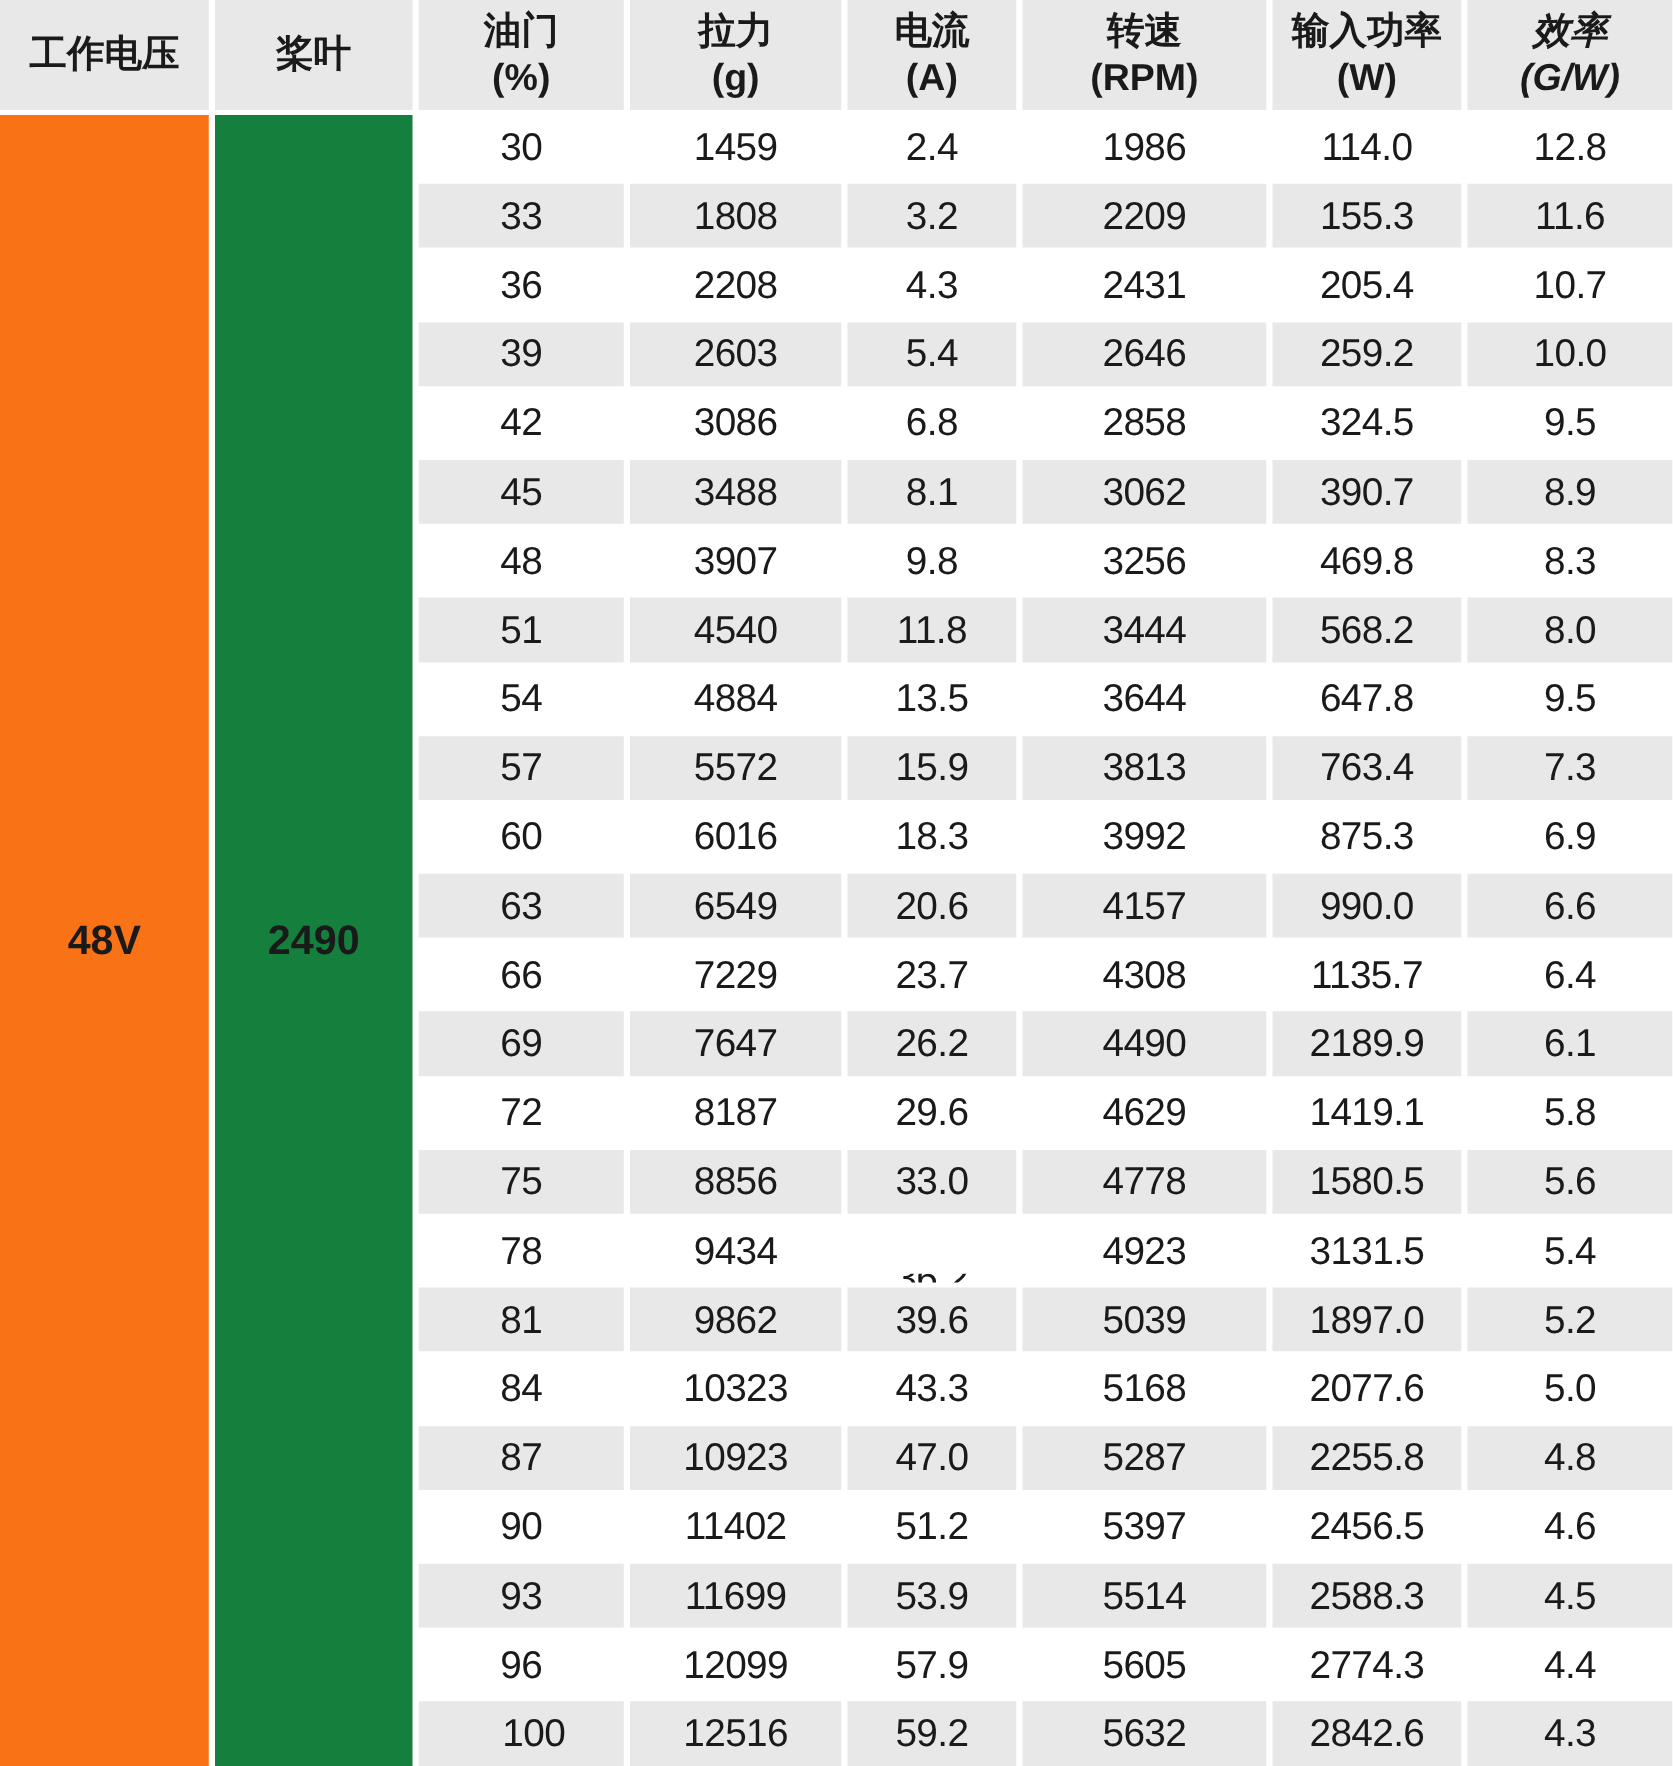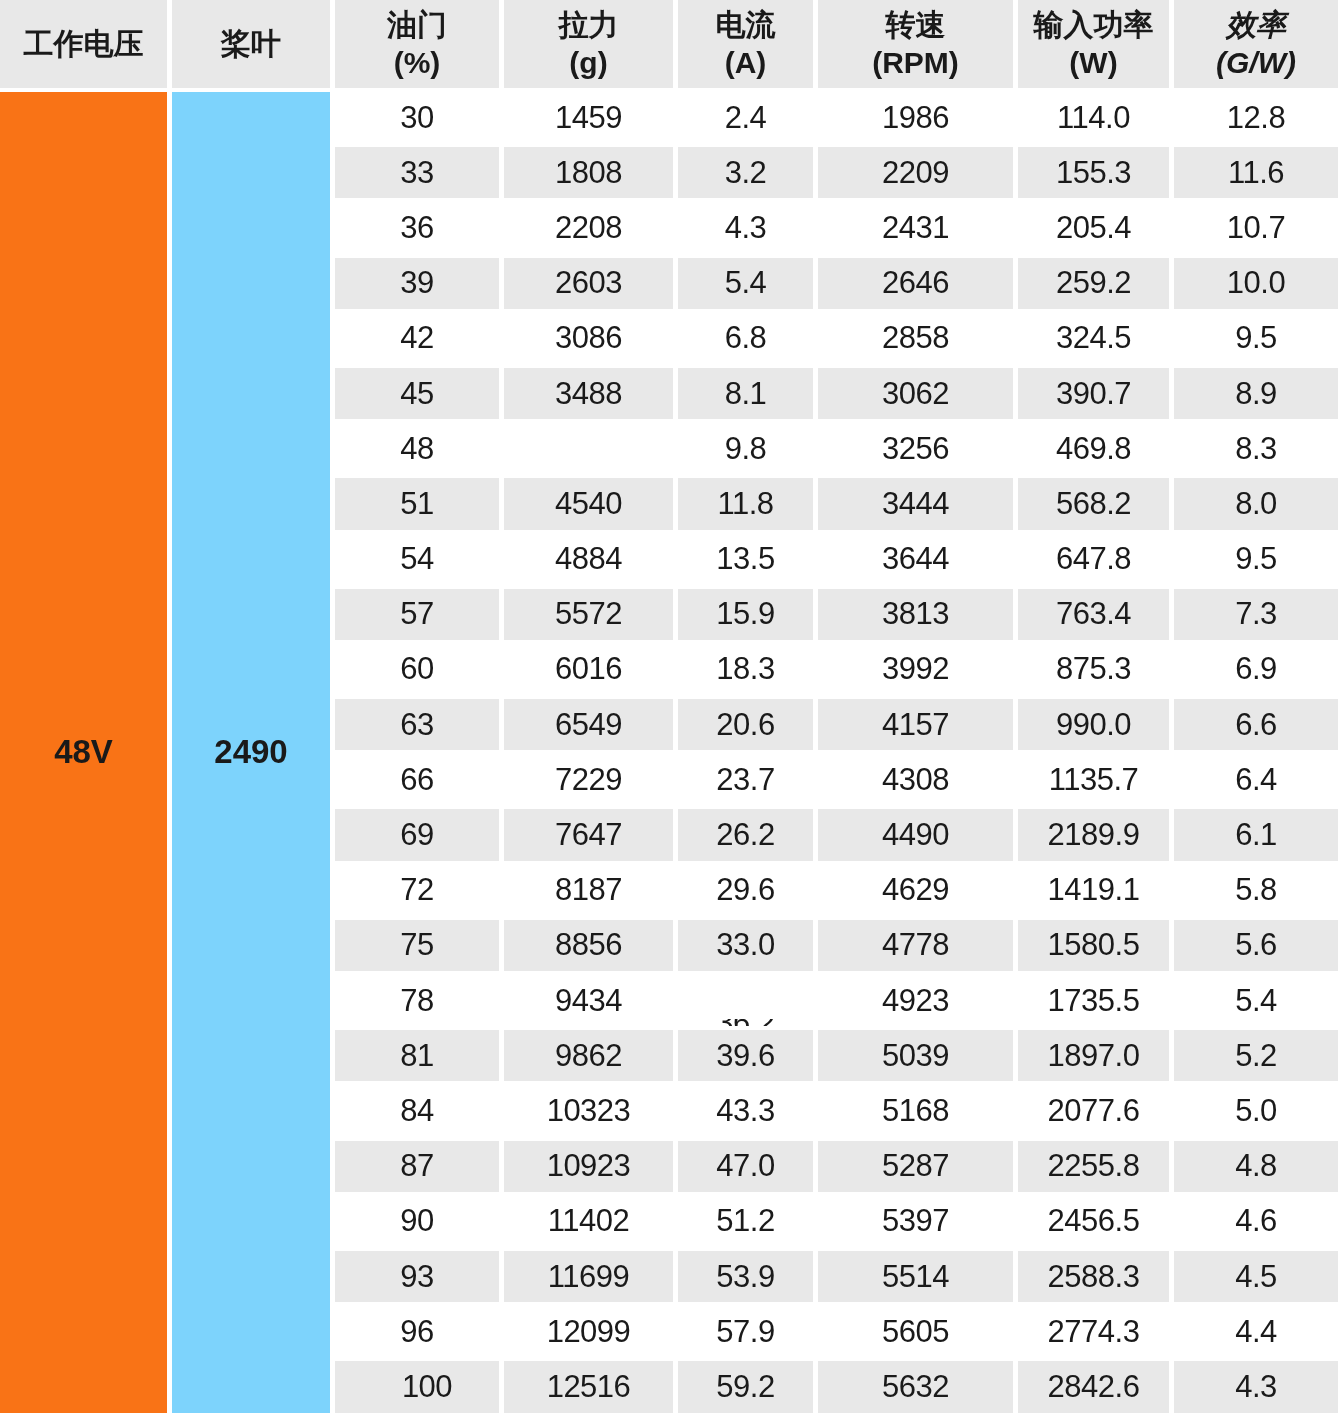--- a/index.html
+++ b/index.html
@@ -39,21 +39,21 @@
     font-size: 31px;
     font-weight: 400;
     letter-spacing: -0.5px;
   }
   .span-cell {
     font-size: 33px;
     font-weight: 700;
     grid-row: 2 / span 24;
   }
   .voltage-cell { grid-column: 1; background: #f97316; }
-  .prop-cell    { grid-column: 2; background: #7dd3fc; }
+  .prop-cell    { grid-column: 2; background: #15803d; }
 </style>
 </head>
 <body>
 
 <div class="spec-table">
   <div class="cell span-cell voltage-cell">48V</div>
   <div class="cell span-cell prop-cell">2490</div>
 <div class="cell header-cell" style="grid-column: 1;">
       <span class="label">工作电压</span>
     </div>
@@ -114,20 +114,21 @@
     <div class="cell data-cell" style="grid-area: 6 / 6;">2858</div>
     <div class="cell data-cell" style="grid-area: 6 / 7;">324.5</div>
     <div class="cell data-cell" style="grid-area: 6 / 8;">9.5</div>
     <div class="cell data-cell gray" style="grid-area: 7 / 3;">45</div>
     <div class="cell data-cell gray" style="grid-area: 7 / 4;">3488</div>
     <div class="cell data-cell gray" style="grid-area: 7 / 5;">8.1</div>
     <div class="cell data-cell gray" style="grid-area: 7 / 6;">3062</div>
     <div class="cell data-cell gray" style="grid-area: 7 / 7;">390.7</div>
     <div class="cell data-cell gray" style="grid-area: 7 / 8;">8.9</div>
     <div class="cell data-cell" style="grid-area: 8 / 3;">48</div>
+    <div class="cell data-cell" style="grid-area: 8 / 4;">3907</div>
     <div class="cell data-cell" style="grid-area: 8 / 5;">9.8</div>
     <div class="cell data-cell" style="grid-area: 8 / 6;">3256</div>
     <div class="cell data-cell" style="grid-area: 8 / 7;">469.8</div>
     <div class="cell data-cell" style="grid-area: 8 / 8;">8.3</div>
     <div class="cell data-cell gray" style="grid-area: 9 / 3;">51</div>
     <div class="cell data-cell gray" style="grid-area: 9 / 4;">4540</div>
     <div class="cell data-cell gray" style="grid-area: 9 / 5;">11.8</div>
     <div class="cell data-cell gray" style="grid-area: 9 / 6;">3444</div>
     <div class="cell data-cell gray" style="grid-area: 9 / 7;">568.2</div>
     <div class="cell data-cell gray" style="grid-area: 9 / 8;">8.0</div>
@@ -176,21 +177,21 @@
     <div class="cell data-cell gray" style="grid-area: 17 / 3;">75</div>
     <div class="cell data-cell gray" style="grid-area: 17 / 4;">8856</div>
     <div class="cell data-cell gray" style="grid-area: 17 / 5;">33.0</div>
     <div class="cell data-cell gray" style="grid-area: 17 / 6;">4778</div>
     <div class="cell data-cell gray" style="grid-area: 17 / 7;">1580.5</div>
     <div class="cell data-cell gray" style="grid-area: 17 / 8;">5.6</div>
     <div class="cell data-cell" style="grid-area: 18 / 3;">78</div>
     <div class="cell data-cell" style="grid-area: 18 / 4;">9434</div>
     <div class="cell data-cell" style="grid-area: 18 / 5; margin-top: 44px;">36.2</div>
     <div class="cell data-cell" style="grid-area: 18 / 6;">4923</div>
-    <div class="cell data-cell" style="grid-area: 18 / 7;">1735.5</div>
+    <div class="cell data-cell" style="grid-area: 18 / 7;">3131.5</div>
     <div class="cell data-cell" style="grid-area: 18 / 8;">5.4</div>
     <div class="cell data-cell gray" style="grid-area: 19 / 3;">81</div>
     <div class="cell data-cell gray" style="grid-area: 19 / 4;">9862</div>
     <div class="cell data-cell gray" style="grid-area: 19 / 5;">39.6</div>
     <div class="cell data-cell gray" style="grid-area: 19 / 6;">5039</div>
     <div class="cell data-cell gray" style="grid-area: 19 / 7;">1897.0</div>
     <div class="cell data-cell gray" style="grid-area: 19 / 8;">5.2</div>
     <div class="cell data-cell" style="grid-area: 20 / 3;">84</div>
     <div class="cell data-cell" style="grid-area: 20 / 4;">10323</div>
     <div class="cell data-cell" style="grid-area: 20 / 5;">43.3</div>

